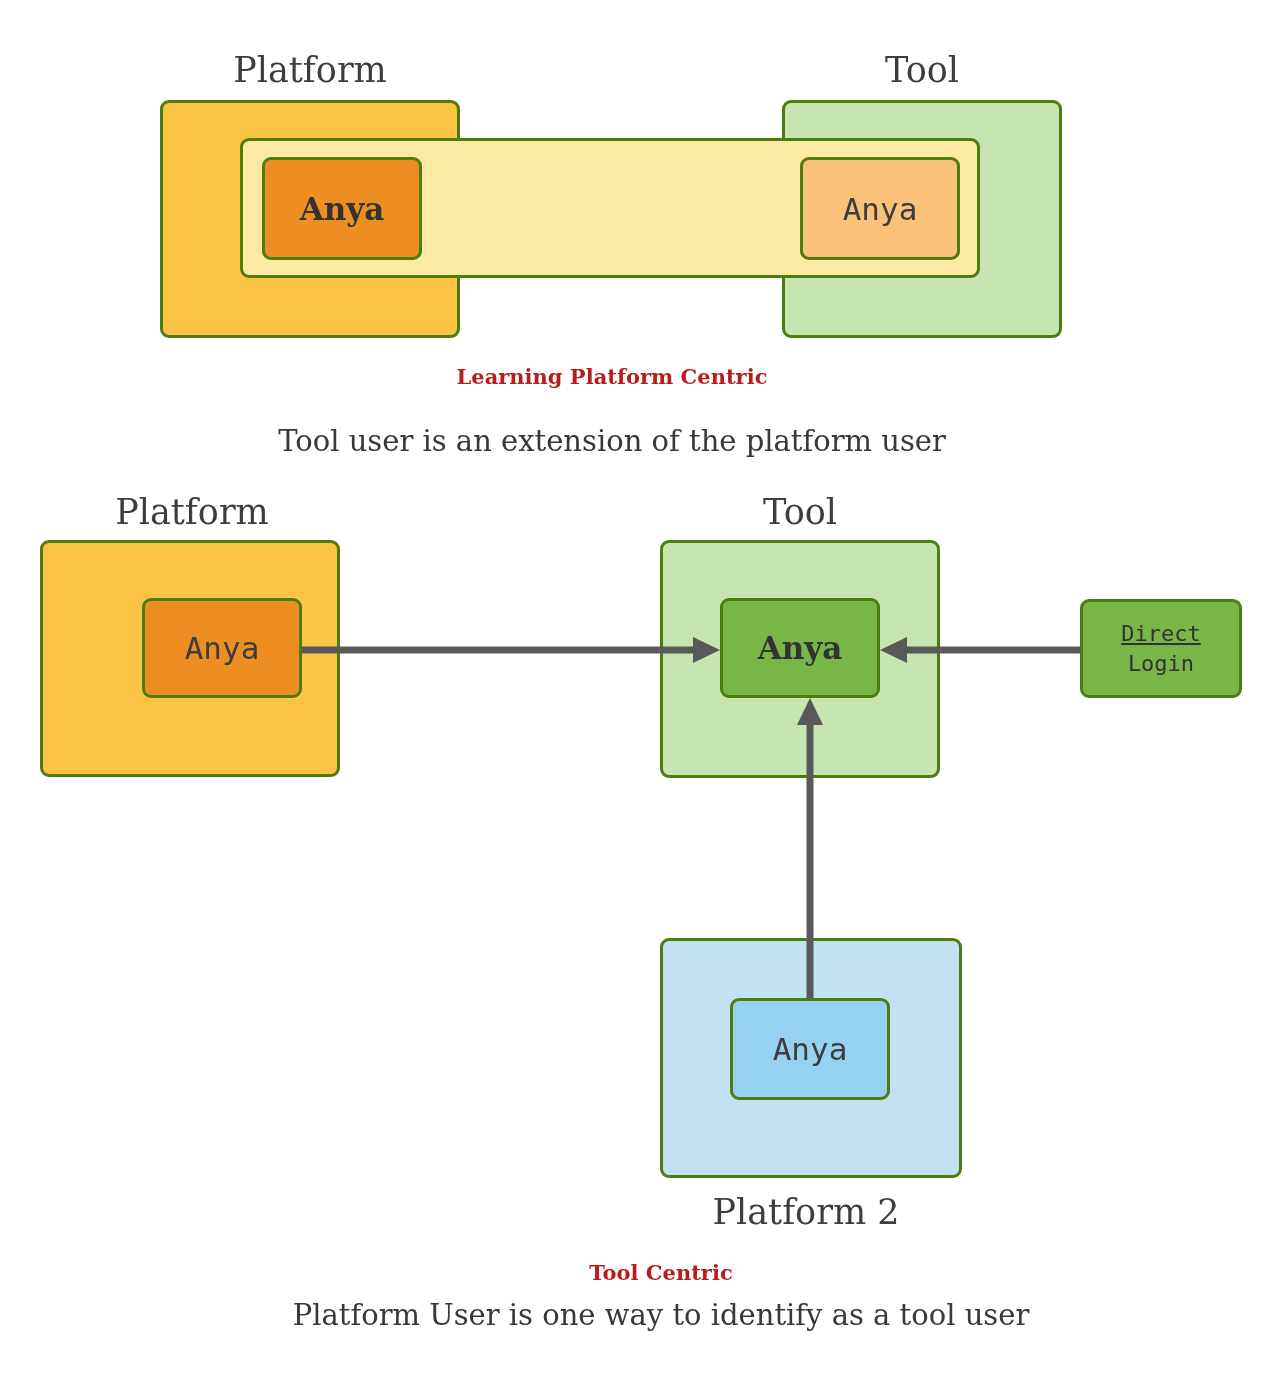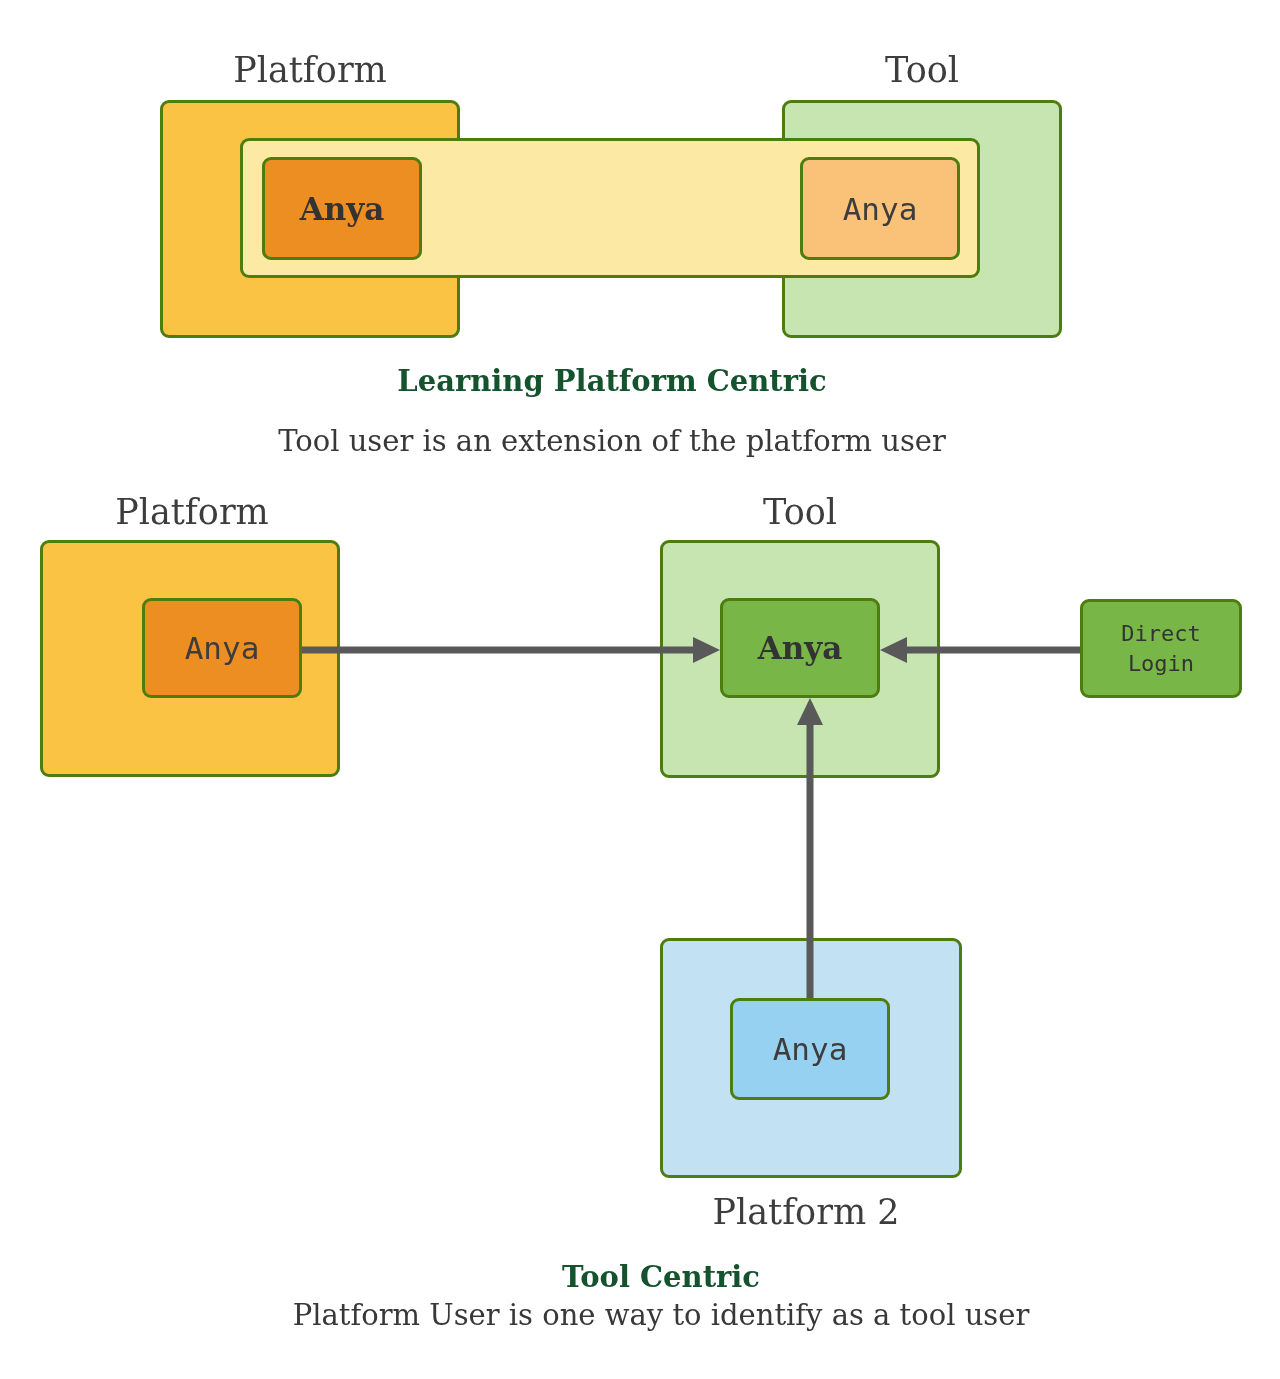--- a/index.html
+++ b/index.html
@@ -55,24 +55,24 @@
   .big-label {
     position: absolute;
     transform: translateX(-50%);
     font-size: 35px;
     white-space: nowrap;
     color: #3d3d3d;
   }
   .caption-title {
     position: absolute;
     transform: translateX(-50%);
-    font-size: 29px;
+    font-size: 21px;
     font-weight: 700;
     white-space: nowrap;
-    color: #14532d;
+    color: #b91c1c;
   }
   .caption-sub {
     position: absolute;
     transform: translateX(-50%);
     font-size: 29px;
     white-space: nowrap;
     color: #383838;
   }
   svg.arrows {
     position: absolute;
@@ -119,21 +119,21 @@
   </div>
 
   <div class="box fill-tool" style="left:660px; top:540px; width:280px; height:238px;"></div>
 
   <div class="box fill-green center-text node-label-bold" style="left:720px; top:598px; width:160px; height:100px;">
     <span>Anya</span>
   </div>
 
   <div class="box fill-green center-text node-label-mono-sm" style="left:1080px; top:599px; width:162px; height:99px;">
     <span>
-      <span style="display:block;">Direct</span>
+      <span style="display:block;text-decoration:underline;">Direct</span>
       <span style="display:block;">Login</span>
     </span>
   </div>
 
   <div class="box fill-blue-box" style="left:660px; top:938px; width:302px; height:240px;"></div>
 
   <div class="box fill-anya-blue center-text node-label-mono" style="left:730px; top:998px; width:160px; height:102px;">
     <span>Anya</span>
   </div>
 

